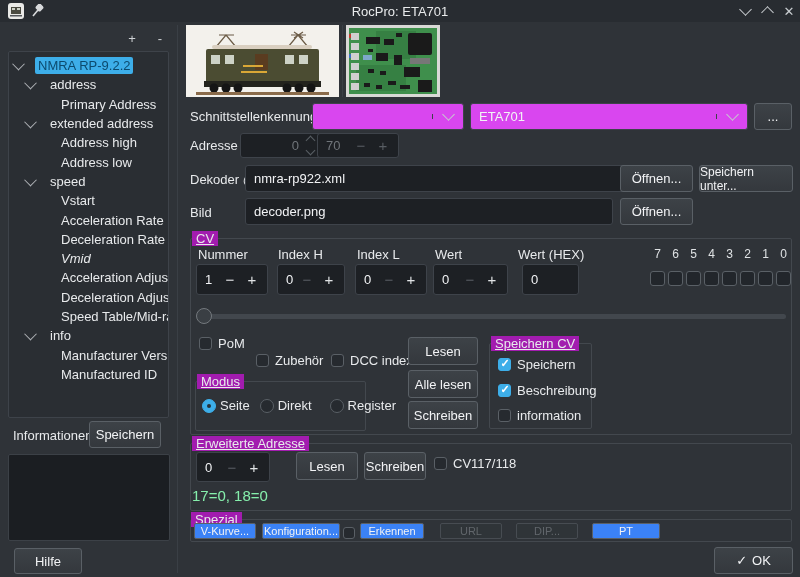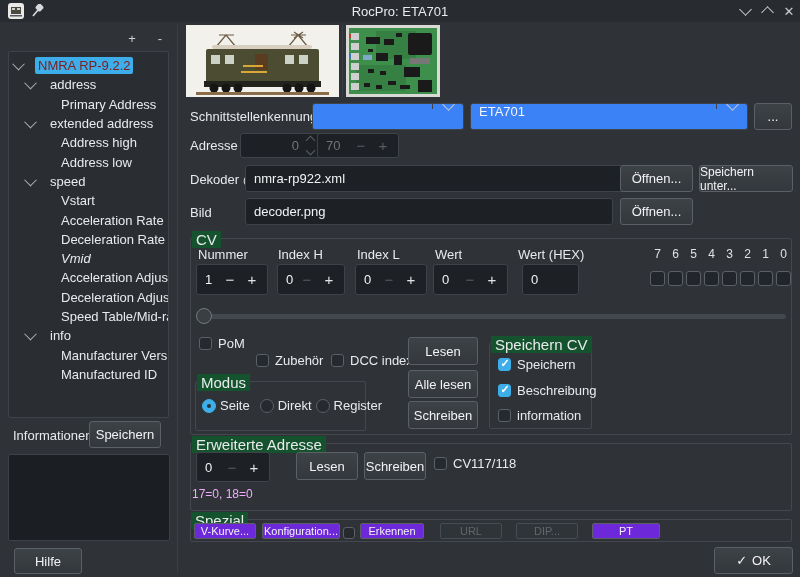--- a/index.html
+++ b/index.html
@@ -12,47 +12,47 @@
   .tb-ctl{position:absolute;top:0;width:20px;height:22px;display:flex;align-items:center;justify-content:center;}
   
   .vline{position:absolute;background:#3a3f45;}
   
   .tool-btn{position:absolute;width:16px;height:15px;color:#cfd3d6;font-size:13px;text-align:center;line-height:14px;}
   .tree{position:absolute;left:8px;top:51px;width:161px;height:367px;background:#2a2e33;border:1px solid #3e434a;border-radius:2px;overflow:hidden;padding-top:4px;box-sizing:border-box;}
   .tree-row{height:19.3px;display:flex;align-items:center;font-size:13px;white-space:nowrap;color:#e8eaec;}
   .tchev{width:8px;height:8px;border-right:1.6px solid #aeb2b6;border-bottom:1.6px solid #aeb2b6;transform:rotate(45deg) translate(-1px,-1px);margin-right:12px;flex:none;}
   .tspacer{width:22px;flex:none;}
   .tree-label{padding:1px 3px;border-radius:2px;}
-  .tree-label.selected{background:#3daee9;color:#7f1d1d;}
+  .tree-label.selected{background:#3daee9;color:#0c4a6e;}
   
   .btn{position:absolute;display:flex;align-items:center;justify-content:center;background:linear-gradient(180deg,#3d4247,#34383d);border:1px solid #5a6066;border-radius:3px;color:#f2f3f5;font-size:13px;box-sizing:border-box;}
-  .btn.small{font-size:11px;border-radius:2px;background:#6d28d9;}
+  .btn.small{font-size:11px;border-radius:2px;background:#3b82f6;}
   .btn.disabled{color:#61666b;border-color:#474c52;background:#2f3438;}
   
   .tbox{position:absolute;background:#1d2024;border:1px solid #3e434a;border-radius:3px;color:#f2f3f5;font-size:13px;padding:0 8px;box-sizing:border-box;display:flex;align-items:center;font-family:"Liberation Sans",sans-serif;}
   input.tbox{outline:none;}
-  .combo{position:absolute;background:#3b82f6;border:1px solid #3e434a;border-radius:3px;display:flex;align-items:flex-start;box-sizing:border-box;}
+  .combo{position:absolute;background:#d946ef;border:1px solid #3e434a;border-radius:3px;display:flex;align-items:center;box-sizing:border-box;}
   .combo .val{flex:1;display:flex;align-items:center;padding:0 8px;font-size:13px;color:#f2f3f5;}
   .combo .arrow{width:30px;border-left:1px solid #3e434a;display:flex;align-items:center;justify-content:center;}
   .chevdn{width:8px;height:8px;border-right:1.6px solid #c6cacd;border-bottom:1.6px solid #c6cacd;transform:rotate(45deg);margin-top:-4px;}
   .spin{position:absolute;background:#1d2024;border:1px solid #3e434a;border-radius:3px;display:flex;align-items:center;box-sizing:border-box;padding:0 4px 0 8px;}
   .spin .val{flex:1;font-size:13px;color:#f2f3f5;}
   .spin .val.right{text-align:right;padding-right:4px;}
   .spin.disabled .val{color:#70757a;}
   .sbtn{width:22px;text-align:center;font-size:15px;color:#e2e4e6;flex:none;}
   .sbtn.dim{color:#585d63;}
   .updown{display:flex;flex-direction:column;gap:3px;width:14px;align-items:center;flex:none;}
   .uarr{width:6px;height:6px;border-left:1.4px solid #5a5f65;border-top:1.4px solid #5a5f65;transform:rotate(45deg);}
   .darr{width:6px;height:6px;border-right:1.4px solid #5a5f65;border-bottom:1.4px solid #5a5f65;transform:rotate(45deg);}
   
   .group{position:absolute;border:1px solid #43484e;border-radius:2px;box-sizing:border-box;}
-  .gtitle{position:absolute;font-size:15px;color:#e8eaec;background:#14532d;padding:0 4px;white-space:nowrap;}
+  .gtitle{position:absolute;font-size:13px;color:#e8eaec;background:#a21caf;padding:0 4px;white-space:nowrap;text-decoration:underline;}
   
   .lbl{position:absolute;font-size:13px;color:#e8eaec;white-space:nowrap;}
-  .lbl.dimtext{color:#f0abfc;font-size:12px;}
+  .lbl.dimtext{color:#86efac;font-size:15px;}
   
   .cb{width:13px;height:13px;border:1px solid #5a6066;border-radius:3px;background:#262a2f;display:inline-block;box-sizing:border-box;position:relative;flex:none;}
   .cb.big{width:15px;height:15px;background:#22262b;}
   .cb.checked{background:#3daee9;border-color:#3daee9;}
   .cb.checked::after{content:"\2713";position:absolute;left:1.5px;top:-2px;color:#fff;font-size:11px;font-weight:bold;}
   .radio{width:14px;height:14px;border:1px solid #5a6066;border-radius:50%;background:#262a2f;display:inline-block;box-sizing:border-box;position:relative;flex:none;}
   .radio.sel{background:#3daee9;border-color:#3daee9;}
   .radio.sel::after{content:"";position:absolute;inset:4px;border-radius:50%;background:#24313a;}
   .cbrow{position:absolute;display:flex;align-items:center;gap:6px;font-size:13px;color:#e8eaec;white-space:nowrap;}
   
@@ -353,21 +353,21 @@
     <span class="cb"></span>
     <span>DCC index</span>
   </div>
 
   <div class="group" style="left:195px;top:381px;width:171px;height:50px"></div>
   <div class="gtitle" style="left:197px;top:374px">Modus</div>
   <div class="cbrow" style="left:202px;top:398px;gap:4px" id="modus-options">
       <span class="radio sel"></span>
       <span style="margin-right: 6px;">Seite</span>
       <span class="radio"></span>
-      <span style="margin-right: 0;">Direkt</span>
+      <span style="margin-right: 14px;">Direkt</span>
       <span class="radio"></span>
       <span style="margin-right: 6px;">Register</span>
     </div>
 
   <div class="btn" style="left:408px;top:337px;width:70px;height:28px">Lesen</div>
   <div class="btn" style="left:408px;top:370px;width:70px;height:28px">Alle lesen</div>
   <div class="btn" style="left:408px;top:401px;width:70px;height:28px">Schreiben</div>
 
   <div class="group" style="left:489px;top:343px;width:103px;height:86px"></div>
   <div class="gtitle" style="left:491px;top:336px">Speichern CV</div>

